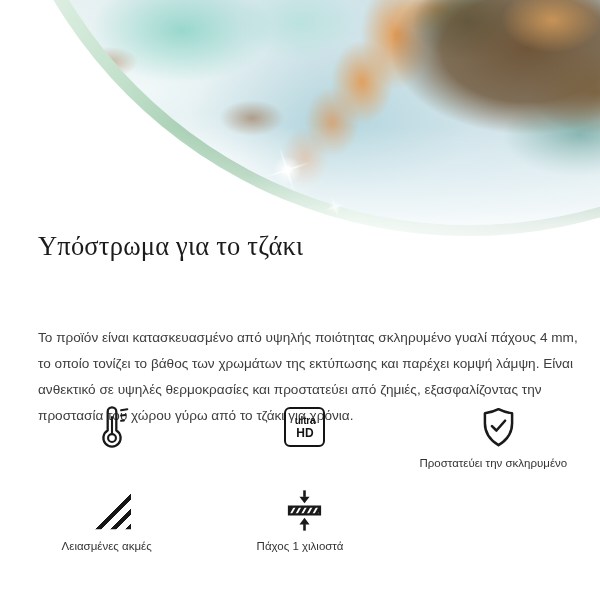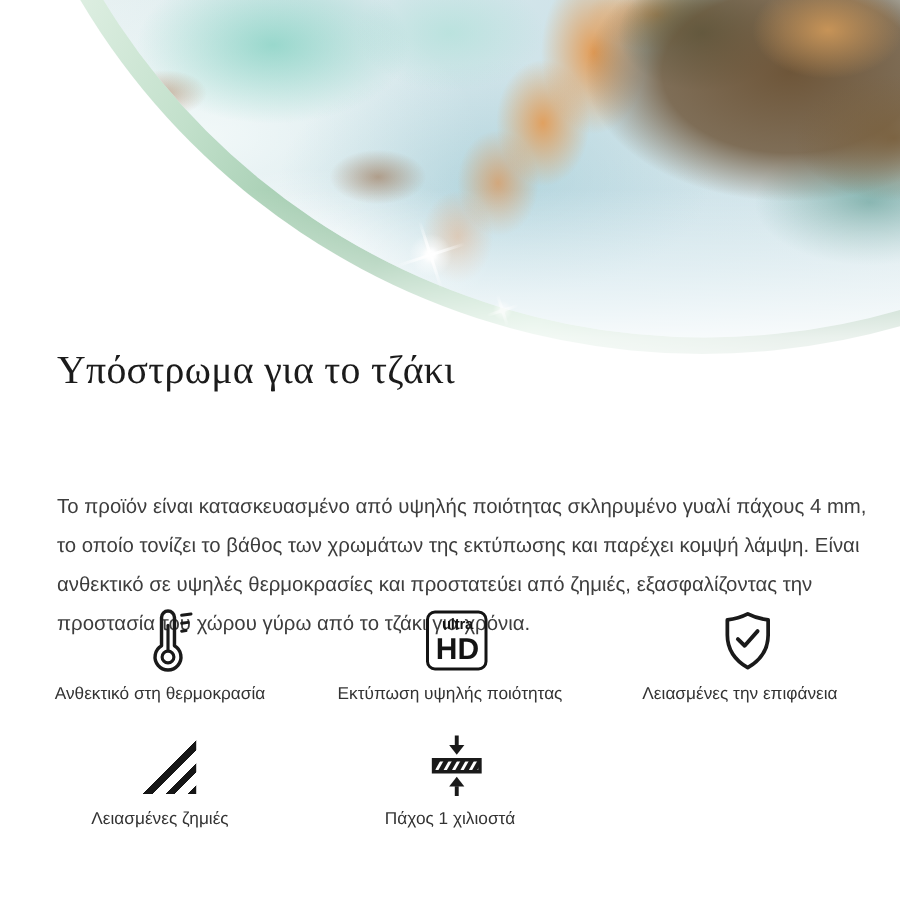--- a/index.html
+++ b/index.html
@@ -69,21 +69,21 @@
   .icon-slot{height:50px;display:flex;align-items:center;justify-content:center;padding-left:10px;}
   .feature-label{margin-top:5px;font-size:11.5px;color:#333333;white-space:nowrap;}
   .ico{display:block;}
   .ico *{vector-effect:non-scaling-stroke;}
   
   .uhd{
     box-sizing:border-box;width:41px;height:40px;border:2.8px solid #141414;border-radius:6px;
     display:flex;flex-direction:column;align-items:center;justify-content:center;color:#141414;
   }
   .uhd .t1{font-size:10px;font-weight:700;line-height:1;letter-spacing:-.2px;}
-  .uhd .t2{font-size:20px;font-weight:700;line-height:1;margin-top:1px;}
+  .uhd .t2{font-size:12px;font-weight:700;line-height:1;margin-top:1px;}
   
   .edges{
     width:42px;height:42px;
     clip-path:polygon(4% 96%, 96% 4%, 96% 96%);
     background:repeating-linear-gradient(135deg,#161616 0 4.5px,transparent 4.5px 10.5px);
   }
 </style>
 </head>
 <body>
 
@@ -109,49 +109,47 @@
       <div class="icon-slot">
         <svg class="ico" width="46" height="46" viewBox="0 0 48 48" fill="none" stroke="#1a1a1a" stroke-width="2.3" stroke-linecap="round" stroke-linejoin="round">
           <path d="M19.5,8 L19.5,27.7 A9,9 0 1 0 28.5,27.7 L28.5,8 A4.5,4.5 0 0 0 19.5,8 Z"></path>
           <line x1="24" y1="13.5" x2="24" y2="30.5" stroke-width="2.1"></line>
           <circle cx="24" cy="35.5" r="4.1" stroke-width="2.1"></circle>
           <line x1="33.5" y1="6.5" x2="40" y2="5.5" stroke-width="2"></line>
           <line x1="33.5" y1="12" x2="38" y2="11.4" stroke-width="2"></line>
           <line x1="33.5" y1="17.5" x2="36.5" y2="17.1" stroke-width="2"></line>
         </svg>
       </div>
-      <div class="feature-label">Ανθεκτικό στη θερμοκρασία</div>
     </div>
 
     <div class="feature">
       <div class="icon-slot">
         <div class="uhd">
           <span class="t1">ultra</span>
           <span class="t2">HD</span>
         </div>
       </div>
-      <div class="feature-label">Εκτύπωση υψηλής ποιότητας</div>
     </div>
 
     <div class="feature">
       <div class="icon-slot">
         <svg class="ico" width="45" height="45" viewBox="0 0 48 48" fill="none" stroke="#1a1a1a" stroke-width="2.5" stroke-linecap="round" stroke-linejoin="round">
           <path d="M24,4.5 C28.5,6.8 33.5,8.2 38.5,8.8 L38.5,19.5 C38.5,30 32.5,37.8 24,42.8 C15.5,37.8 9.5,30 9.5,19.5 L9.5,8.8 C14.5,8.2 19.5,6.8 24,4.5 Z"></path>
           <path d="M17,22.5 L21.8,27.2 L31,16.8" stroke-width="2.6"></path>
         </svg>
       </div>
-      <div class="feature-label">Λειασμένες την επιφάνεια</div>
+      <div class="feature-label">Προστατεύει την σκληρυμένο</div>
     </div>
 
 
     <div class="feature">
       <div class="icon-slot">
         <div class="edges"></div>
       </div>
-      <div class="feature-label">Λειασμένες ζημιές</div>
+      <div class="feature-label">Λειασμένες ακμές</div>
     </div>
 
     <div class="feature">
       <div class="icon-slot">
         <svg class="ico" width="45" height="45" viewBox="0 0 48 48">
           <defs>
               <clipPath id="barclip">
                 <rect x="7.5" y="19.8" width="33" height="8.4"></rect>
               </clipPath>
             </defs>

